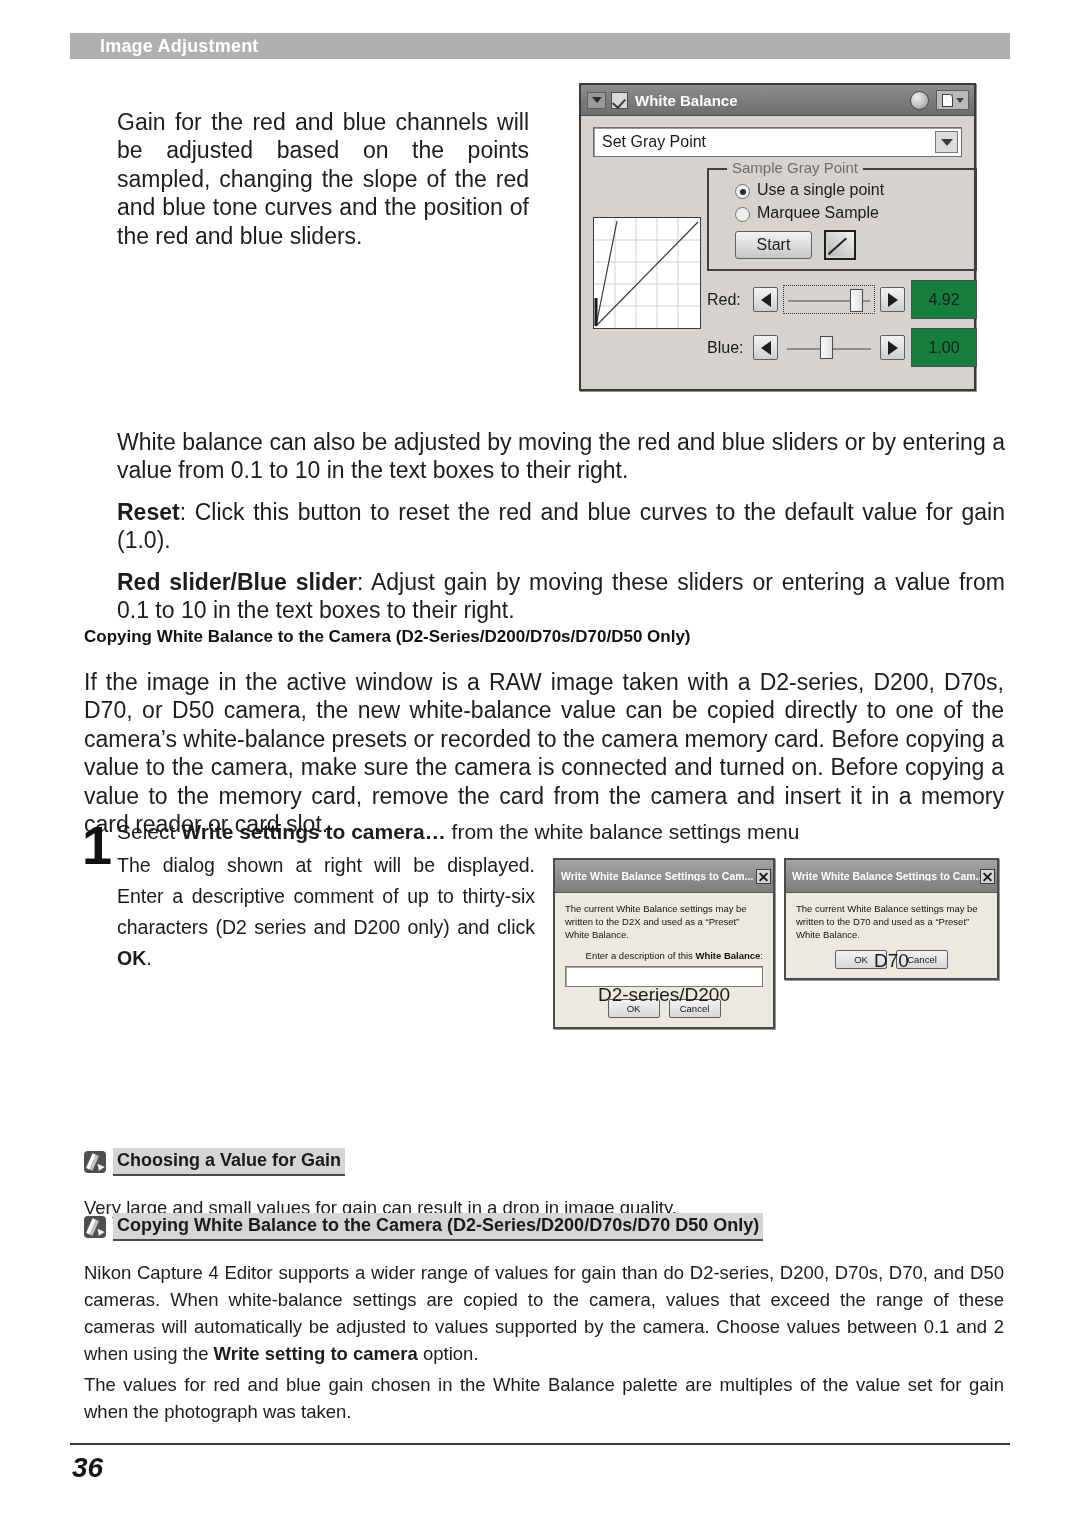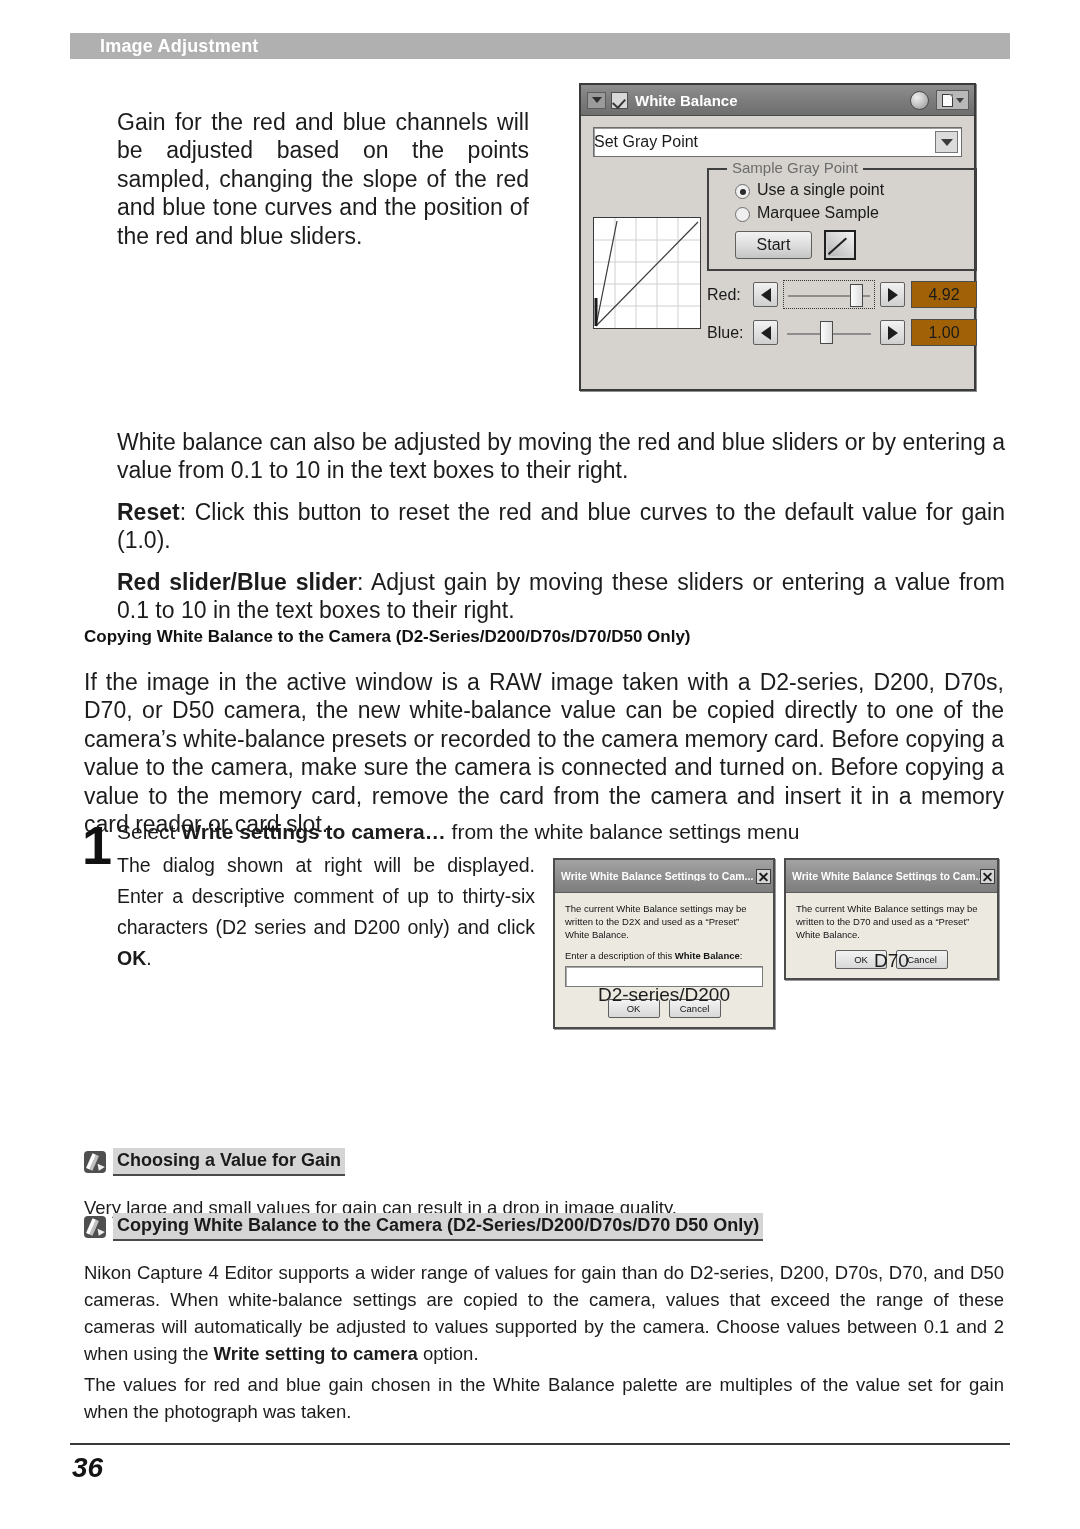--- a/index.html
+++ b/index.html
@@ -126,20 +126,21 @@
     border-top: 5px solid #3f3f3f;
   }
   .wb-body { padding: 11px 12px 10px 12px; }
 
   .wb-combo {
     height: 30px;
     background: #ffffff;
     border: 1px solid #6d6d6d;
     box-shadow: inset 1px 1px 0 #9b9b9b;
     display: flex; align-items: center;
+    padding-left: 8px;
     font-size: 16px;
     position: relative;
   }
   .wb-combo-arrow {
     position: absolute; right: 3px; top: 3px;
     width: 23px; height: 22px;
     background: #dcdcdc;
     border: 1px solid #777;
     display: flex; align-items: center; justify-content: center;
   }
@@ -237,22 +238,22 @@
     position: absolute; left: 4px; right: 4px; top: 50%;
     height: 2px; background: #8d8d8d;
   }
   .wb-knob {
     position: absolute; top: 3px;
     width: 13px; height: 23px;
     background: linear-gradient(to right, #fdfdfd, #dedede);
     border: 1px solid #4a4a4a;
   }
   .wb-value {
-    width: 66px; height: 27px; margin-left: 6px;
-    background: #a16207; border: 1px solid #4c4c4c;
+    width: 66px; height: 39px; margin-left: 6px;
+    background: #15803d; border: 1px solid #4c4c4c;
     display: flex; align-items: center; justify-content: center;
     font-size: 16px; flex: none;
   }
 
   
   .p-wb-also { left: 117px; top: 405px; width: 888px; }
   .p-reset   { left: 117px; top: 475px; width: 888px; }
   .p-slider  { left: 117px; top: 545px; width: 888px; }
 
   .h-copying {
@@ -308,21 +309,21 @@
     position: relative; flex: none;
   }
   .dlg-close::before, .dlg-close::after {
     content: ""; position: absolute; left: 1px; top: 6px;
     width: 11px; height: 2px; background: #1d1d1d;
   }
   .dlg-close::before { transform: rotate(45deg); }
   .dlg-close::after  { transform: rotate(-45deg); }
   .dlg-body { padding: 9px 10px 9px 10px; }
   .dlg-msg { line-height: 13px; margin: 0 0 9px 0; }
-  .dlg-label { margin: 0 0 4px 0; line-height: 12px; }
+  .dlg-label { margin: 0 0 4px 0; line-height: 12px; text-align: right; }
   .dlg-label b { font-weight: bold; }
   .dlg-input {
     height: 21px; background: #ffffff;
     border: 1px solid #7a7a7a;
     box-shadow: inset 1px 1px 0 #a8a8a8;
     margin-bottom: 12px;
   }
   .dlg-buttons { display: flex; justify-content: center; gap: 9px; }
   .dlg-btn {
     min-width: 52px; height: 19px;

